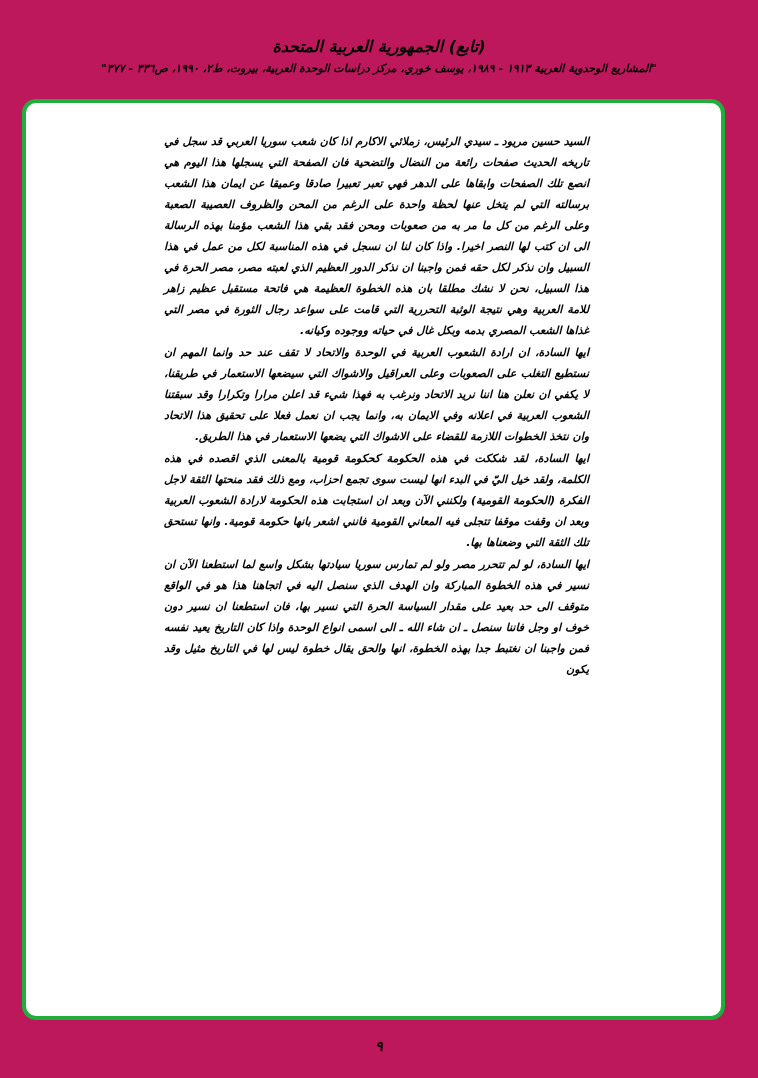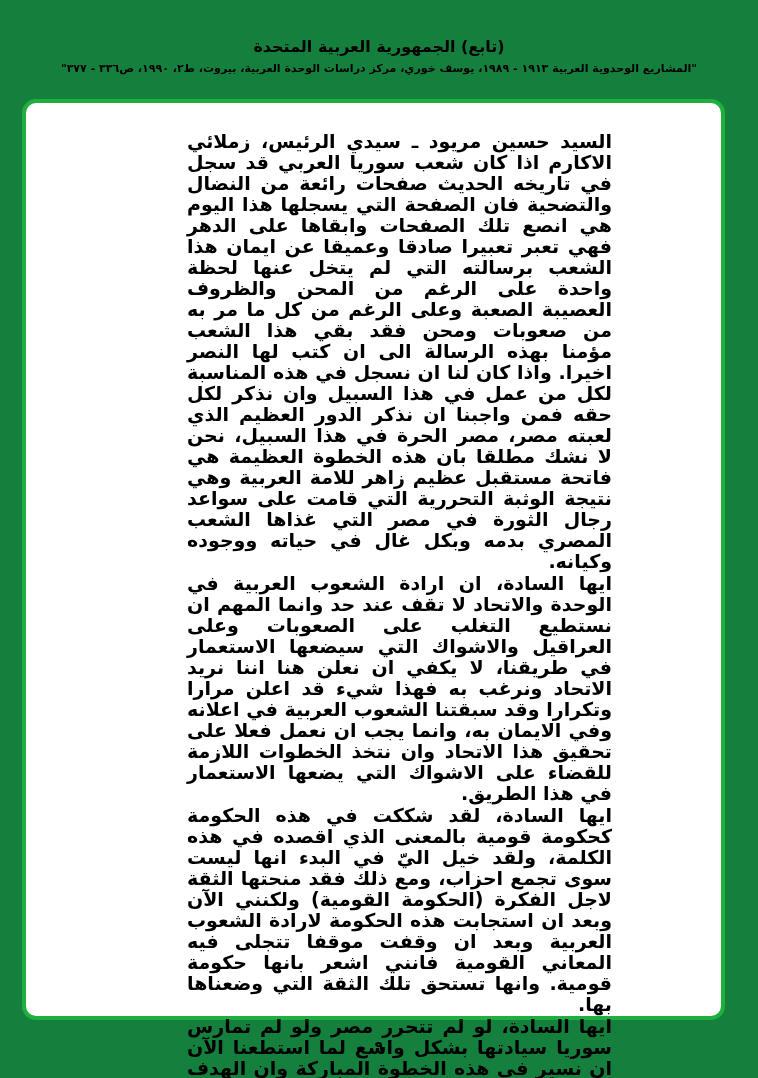--- a/index.html
+++ b/index.html
@@ -4,23 +4,24 @@
 <style>
   html, body {
     margin: 0;
     padding: 0;
     background: #ffffff;
   }
   .page {
     position: relative;
     width: 758px;
     height: 1078px;
-    background: #15803d;
+    background: #be185d;
     overflow: hidden;
     font-family: "DejaVu Sans", sans-serif;
+    font-style: italic;
   }
   .doc-header {
     position: absolute;
     top: 36px;
     left: 0;
     width: 100%;
     text-align: center;
     direction: rtl;
   }
   .doc-title {
@@ -42,26 +43,26 @@
     top: 99px;
     width: 703px;
     height: 921px;
     border: 4px solid #1eaf3c;
     border-radius: 14px;
     background: #ffffff;
     box-sizing: border-box;
   }
   .body-text {
     position: absolute;
-    left: 187px;
+    left: 164px;
     top: 131px;
     width: 425px;
     direction: rtl;
     text-align: justify;
-    font-size: 19px;
+    font-size: 11px;
     line-height: 21px;
     color: #000000;
     font-weight: 600;
   }
   .body-text p {
     margin: 0 0 1px 0;
     padding: 0;
   }
   .body-text b.lead {
     font-weight: bold;

